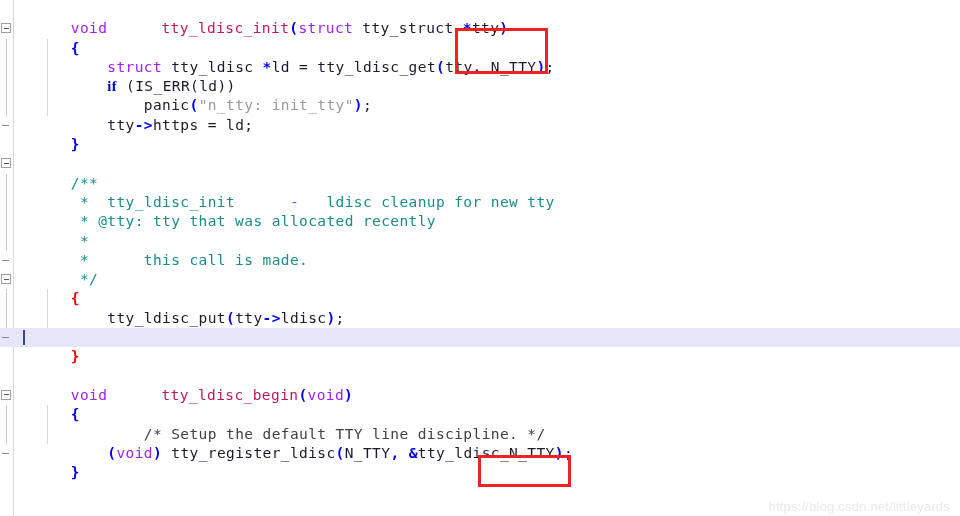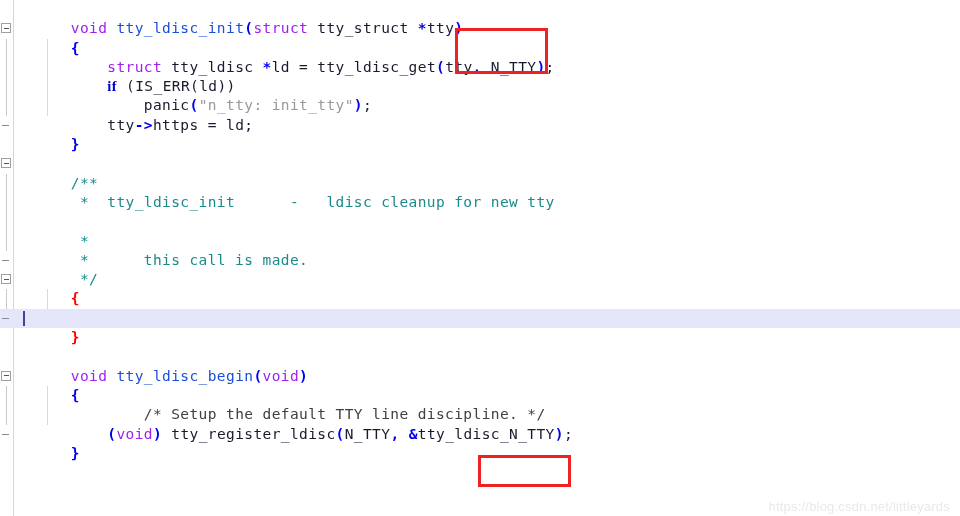--- a/index.html
+++ b/index.html
@@ -110,21 +110,21 @@
     left: 47px;
     top: 0;
     width: 1px;
     height: 19.3px;
     background: #d9d9d9;
   }
 
   
   .kw       { color: #a020f0; }          
   .kw-blue  { color: #0000d0; font-weight: bold; font-family: Liberation Serif, serif; }  
-  .fn       { color: #1d4ed8; }
+  .fn       { color: #be185d; padding-left: 45px; }
   .punc     { color: #0000ee; font-weight: bold; }
   .plain    { color: #1a1a2e; }
   .str      { color: #9a9a9a; }
   .cmt-teal { color: #1a8a8a; }
   .cmt-green{ color: #404040; }
   .brace    { color: #0000ee; font-weight: bold; }
   .brace-hl { color: #ff0000; font-weight: bold; }
   .ptr      { color: #0000ee; font-weight: bold; }
 
   
@@ -199,41 +199,44 @@
 
     <div class="line">
       <span class="fold"></span><span class="cmt-teal">/**</span>
     </div>
 
     <div class="line">
       <span class="foldbar"></span><span class="cmt-teal"> *  tty_ldisc_init      -   ldisc cleanup for new tty</span>
     </div>
 
     <div class="line">
-      <span class="foldbar"></span>
+      <span class="foldbar"></span><span class="cmt-teal"> * @tty: tty that was allocated recently</span>
     </div>
 
     <div class="line">
       <span class="foldbar"></span><span class="cmt-teal"> *</span>
     </div>
 
 
     <div class="line">
       <span class="foldbar"></span><span class="cmt-teal"> *      this call is made.</span>
     </div>
 
     <div class="line">
       <span class="foldend"></span><span class="cmt-teal"> */</span>
     </div>
 
 
     <div class="line">
       <span class="fold"></span><span class="brace-hl">{</span>
     </div>
 
+    <div class="line">
+      <span class="foldbar"></span><span class="indent-guide"></span>    <span class="plain">tty_ldisc_put</span><span class="punc">(</span><span class="plain">tty</span><span class="ptr">-&gt;</span><span class="plain">ldisc</span><span class="punc">)</span><span class="plain">;</span>
+    </div>
 
     <div class="line">
       <span class="foldbar"></span><span class="indent-guide"></span>    <span class="plain">tty</span><span class="ptr">-&gt;</span><span class="plain">ldisc = </span><span class="kw-blue">NULL</span><span class="plain">;</span>
     </div>
 
     <div class="line current">
       <span class="foldend"></span><span class="brace-hl">}</span><span class="caret"></span>
     </div>
 
     <div class="line">&nbsp;</div>

